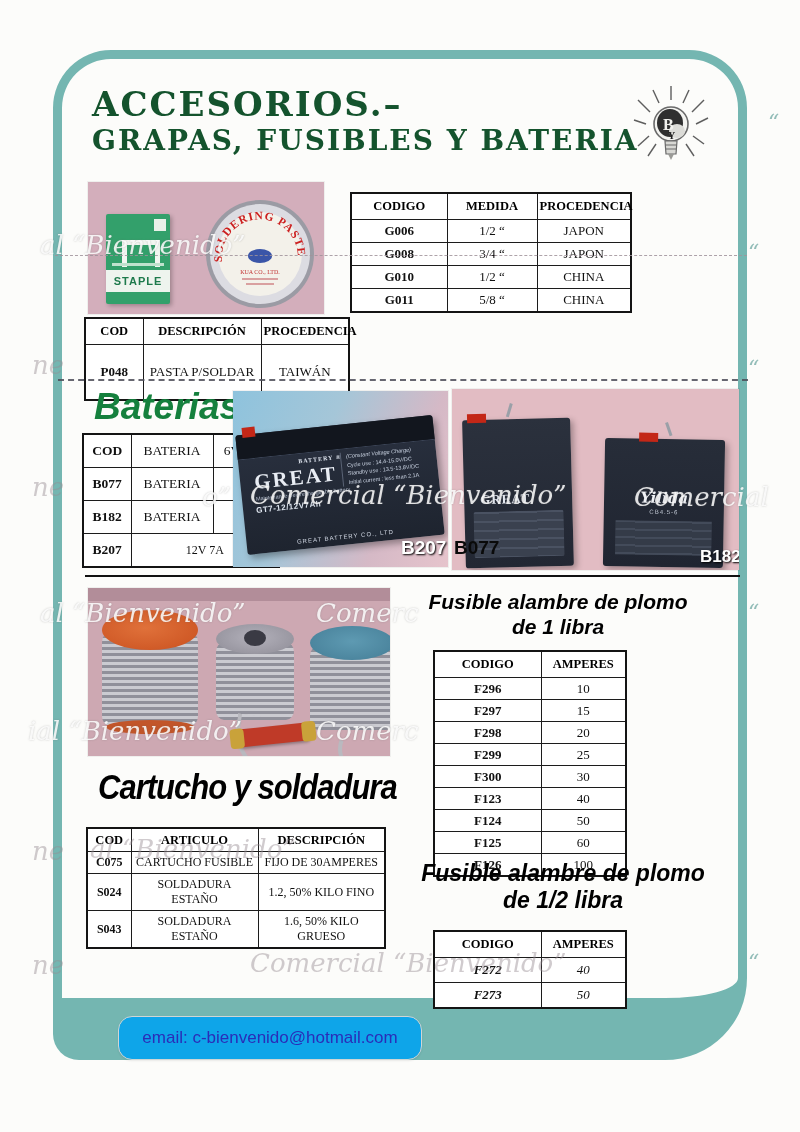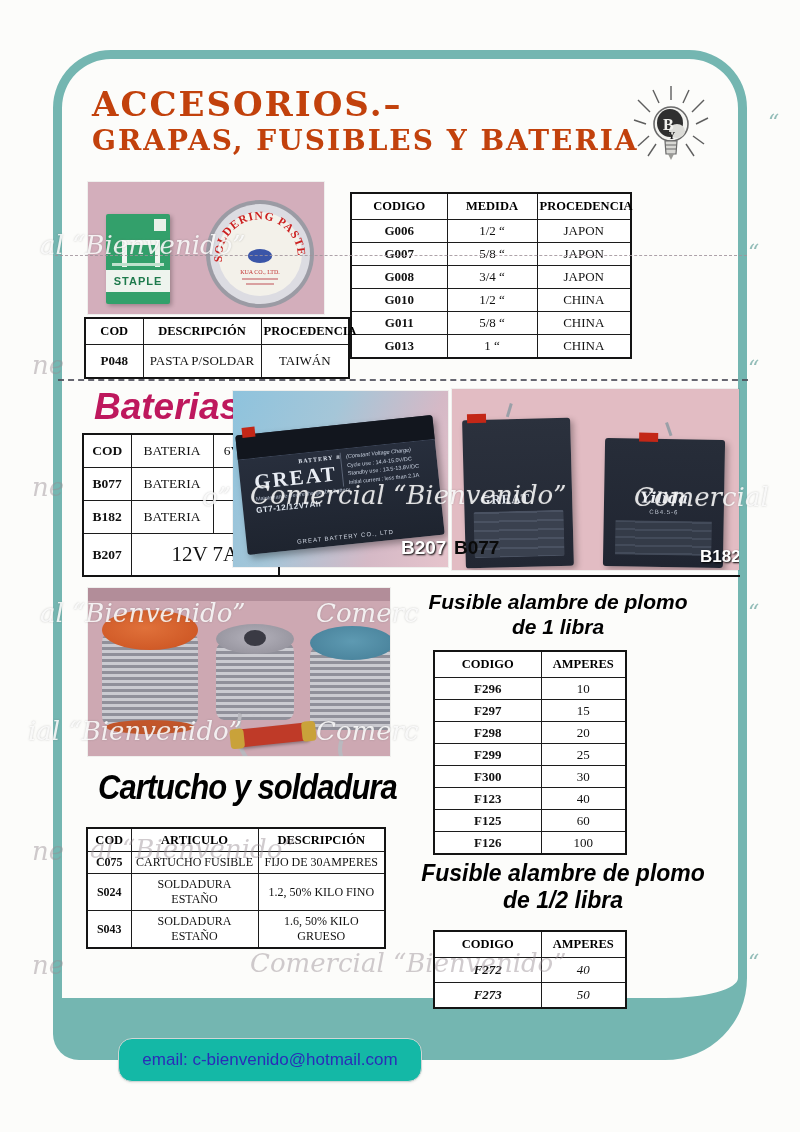--- a/index.html
+++ b/index.html
@@ -4,52 +4,52 @@
 <style>
   html,body{margin:0;padding:0;}
   body{width:800px;height:1132px;background:#fdfdfb;font-family:"Liberation Sans",sans-serif;}
   .page{position:relative;width:800px;height:1132px;overflow:hidden;background:#fcfcfa;}
 
   
   .frame{position:absolute;left:53px;top:50px;width:694px;height:1010px;box-sizing:border-box;
     border:9px solid #74b6b1;border-bottom-width:62px;
     border-radius:58px 58px 82px 26px;background:transparent;}
 
-  .title{position:absolute;margin:0;color:#c2410c;font-family:"DejaVu Serif",serif;font-weight:700;letter-spacing:2px;}
+  .title{position:absolute;margin:0;color:#14532d;font-family:"DejaVu Serif",serif;font-weight:700;letter-spacing:2px;}
   .title.l1{left:92px;top:84px;font-size:34px;}
   .title.l2{left:92px;top:124px;font-size:28px;}
 
   .bulb{position:absolute;left:632px;top:84px;}
 
   
   table.cat{position:absolute;border-collapse:collapse;background:#fff;table-layout:fixed;
     font-family:"Liberation Serif",serif;border:2.5px solid #141414;}
   table.cat th{border:1.6px solid #1c1c1c;font-weight:bold;font-size:12.5px;padding:5px 2px;text-align:center;}
   table.cat td{border:1.6px solid #1c1c1c;font-size:13px;padding:3px 2px;text-align:center;color:#111;}
   table.cat td:first-child{font-weight:bold;}
   #t-grapas{left:350px;top:192px;width:280px;}
-  #t-pasta{left:84px;top:317px;width:264px;} #t-pasta td{padding:8px 2px;}
+  #t-pasta{left:84px;top:317px;width:264px;} #t-pasta td{padding:19px 2px;}
   #t-baterias{left:82px;top:433px;width:196px;} #t-baterias td{padding:8px 2px;font-size:13.5px;}
-  #t-baterias tr:last-child td:last-child{font-size:21px;font-weight:normal;}
+  #t-baterias tr:last-child td:last-child{font-size:12px;font-weight:normal;}
   #t-f1{left:433px;top:650px;width:192px;} #t-f1 td{padding:2.5px 2px;margin-top:8px;}
   #t-cartucho{left:86px;top:827px;width:298px;} #t-cartucho td{padding:3px 2px;font-size:12px;} #t-cartucho th{font-size:12.5px;padding:3.5px 2px;}
   #t-fhalf{left:433px;top:930px;width:192px;} #t-fhalf td{padding:4px 2px;font-style:italic;}
 
-  .baterias-title{position:absolute;left:94px;top:386px;margin:0;font:italic 800 37px "Liberation Sans",sans-serif;color:#be185d;}
+  .baterias-title{position:absolute;left:94px;top:386px;margin:0;font:italic 800 37px "Liberation Sans",sans-serif;color:#15803d;}
   .cartucho-title{position:absolute;left:98px;top:768px;margin:0;font:italic 800 31px "Liberation Sans",sans-serif;color:#000;letter-spacing:-1px;transform:scale(1,1.12);transform-origin:left top;}
   .sec-head{position:absolute;margin:0;text-align:center;font-style:italic;font-weight:800;color:#000;font-family:"Liberation Sans",sans-serif;line-height:1.18;}
   .h-f1{left:398px;top:590px;width:320px;font-size:21px;}
   .h-f2{left:398px;top:860px;width:330px;font-size:23px;}
 
   .divider-solid{position:absolute;left:85px;top:575px;width:655px;border-top:2.5px solid #111;}
   .dash1{position:absolute;left:55px;top:255px;width:692px;border-top:1.5px dashed #a0939b;opacity:.85;}
   .dash2{position:absolute;left:58px;top:379px;width:690px;border-top:2px dashed #4d4d58;opacity:.85;}
 
   
-  .email-pill{position:absolute;left:118px;top:1038px;width:302px;height:42px;background:#14b8a6;border:1px solid #cfd6d5;border-radius:14px;display:flex;align-items:center;justify-content:center;box-shadow:0 1px 2px rgba(0,0,0,.08);}
+  .email-pill{position:absolute;left:118px;top:1016px;width:302px;height:42px;background:#0ea5e9;border:1px solid #cfd6d5;border-radius:14px;display:flex;align-items:center;justify-content:center;box-shadow:0 1px 2px rgba(0,0,0,.08);}
   .email-pill span{color:#2a2db8;font-size:17px;}
 
   
   .photo{position:absolute;overflow:hidden;box-shadow:0 0 0 1px rgba(0,0,0,.05);}
   .photo-staple{left:88px;top:182px;width:236px;height:132px;background:#d3aebb;}
   .staple-box{position:absolute;left:18px;top:32px;width:64px;height:90px;background:#33a06b;border-radius:2px;box-shadow:2px 2px 4px rgba(0,0,0,.25);}
   .staple-box .glyph{position:absolute;left:16px;top:26px;width:28px;height:22px;border:5px solid #f2f6f1;border-bottom:none;}
   .staple-box .band{position:absolute;left:0;right:0;bottom:12px;height:22px;background:#eef4ee;display:flex;align-items:center;justify-content:center;}
   .staple-box .band span{color:#1e7a4c;font:bold 11px "Liberation Sans",sans-serif;letter-spacing:1px;}
   .staple-box .sticker{position:absolute;right:4px;top:5px;width:12px;height:12px;background:#e9f1e9;}
@@ -186,42 +186,32 @@
           <th>PROCEDENCIA</th>
         </tr>
       </thead>
       <tbody>
         <tr>
           <td>G006</td>
           <td>1/2 “</td>
           <td>JAPON</td>
         </tr>
         <tr>
-          <td>G007</td>
-          <td>5/8 “</td>
-          <td>JAPON</td>
-        </tr>
-        <tr>
           <td>G008</td>
           <td>3/4 “</td>
           <td>JAPON</td>
         </tr>
         <tr>
           <td>G010</td>
           <td>1/2 “</td>
           <td>CHINA</td>
         </tr>
         <tr>
           <td>G011</td>
           <td>5/8 “</td>
-          <td>CHINA</td>
-        </tr>
-        <tr>
-          <td>G013</td>
-          <td>1 “</td>
           <td>CHINA</td>
         </tr>
       </tbody>
     </table>
 
   <table class="cat" id="t-pasta">
     <colgroup>
         <col style="width:58px">
         <col style="width:118px">
         <col style="width:88px">
@@ -366,20 +356,24 @@
           <td>F299</td>
           <td>25</td>
         </tr>
         <tr>
           <td>F300</td>
           <td>30</td>
         </tr>
         <tr>
           <td>F123</td>
           <td>40</td>
+        </tr>
+        <tr>
+          <td>F124</td>
+          <td>50</td>
         </tr>
         <tr>
           <td>F125</td>
           <td>60</td>
         </tr>
         <tr>
           <td>F126</td>
           <td>100</td>
         </tr>
       </tbody>

